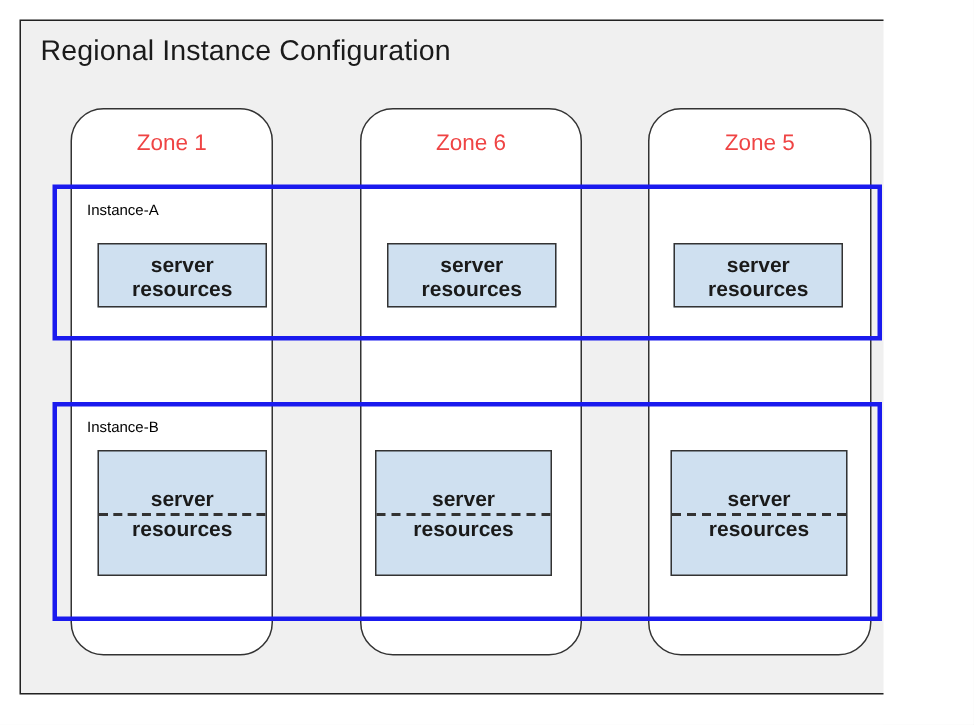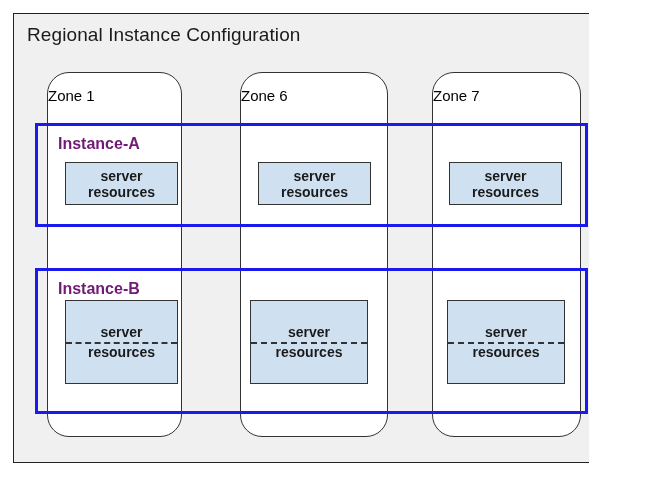--- a/index.html
+++ b/index.html
@@ -45,42 +45,42 @@
     background: #ffffff;
     border: 1px solid #333333;
     border-radius: 22px;
     box-sizing: border-box;
   }
   .zone-title {
     position: absolute;
     top: 14px;
     left: 0;
     right: 0;
-    text-align: left;
+    text-align: center;
     font-size: 15px;
-    color: #000000;
+    color: #ef4444;
   }
 
   
   .instance-band {
     position: absolute;
     left: 35px;
     width: 553px;
     border: 3px solid #1a1aee;
     box-sizing: border-box;
     background: transparent;
     pointer-events: none;
   }
   .instance-label {
     position: absolute;
     left: 20px;
     top: 9px;
-    font-size: 16px;
-    font-weight: bold;
-    color: #701a75;
+    font-size: 10px;
+    font-weight: normal;
+    color: #000000;
     white-space: nowrap;
   }
 
   
   .server-box {
     position: absolute;
     background: #cfe0f0;
     border: 1px solid #333333;
     box-sizing: border-box;
     font-weight: bold;
@@ -136,21 +136,21 @@
   <div class="region-frame"></div>
   <div class="region-title">Regional Instance Configuration</div>
 
   <div class="zone-card" style="left:47px; width:135px;">
     <div class="zone-title">Zone 1</div>
   </div>
   <div class="zone-card" style="left:240px; width:148px;">
     <div class="zone-title">Zone 6</div>
   </div>
   <div class="zone-card" style="left:432px; width:149px;">
-    <div class="zone-title">Zone 7</div>
+    <div class="zone-title">Zone 5</div>
   </div>
 
   <div class="server-box compact" style="left:65px; top:162px; width:113px; height:43px;">
     <div class="txt">
       <span>server</span><br>
       <span>resources</span>
     </div>
   </div>
   <div class="server-box compact" style="left:258px; top:162px; width:113px; height:43px;">
     <div class="txt">

